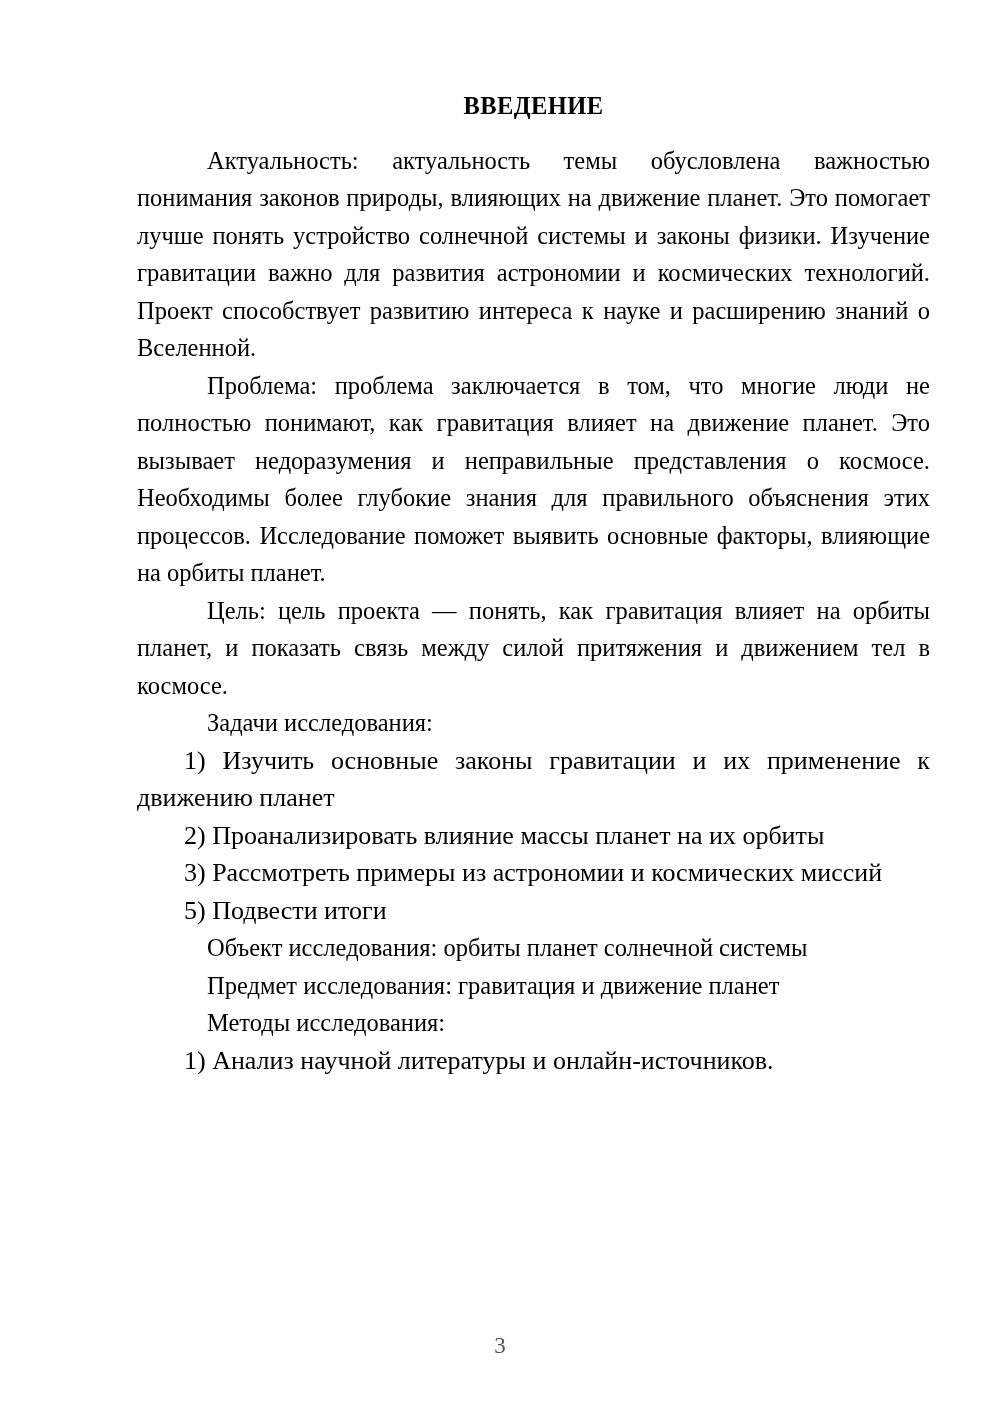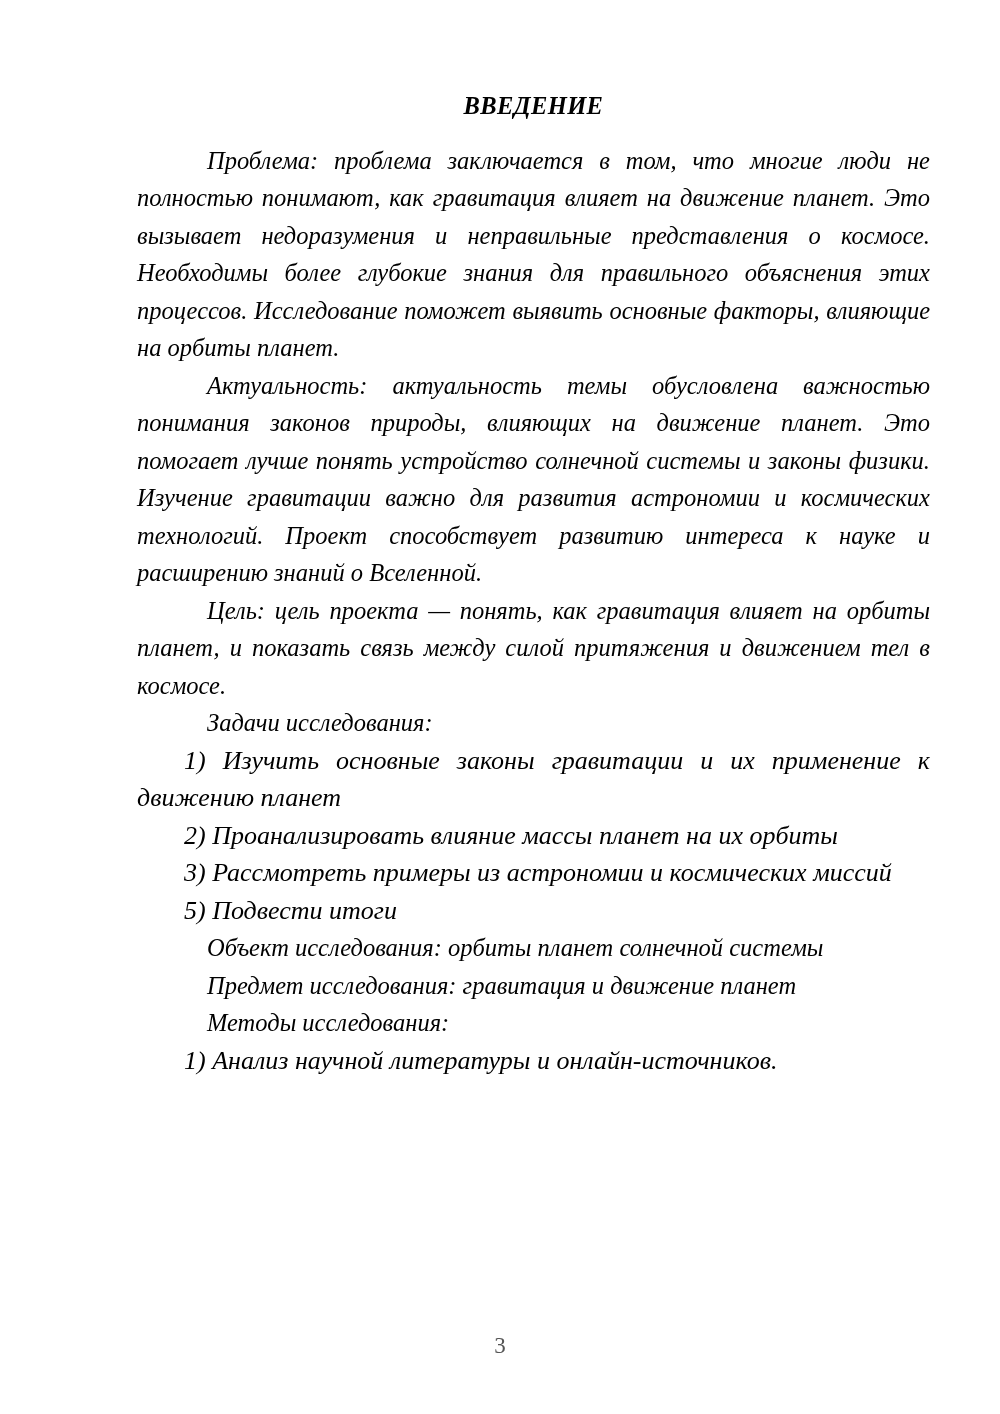--- a/index.html
+++ b/index.html
@@ -16,21 +16,20 @@
     overflow: hidden;
     font-family: "Liberation Serif", "DejaVu Serif", serif;
     color: #000000;
     box-sizing: border-box;
   }
   .content {
     position: absolute;
     left: 137px;
     top: 88px;
     width: 793px;
-    font-style: italic;
   }
   .doc-title {
     font-size: 24.5px;
     font-weight: bold;
     text-align: center;
     letter-spacing: 0.4px;
     line-height: 1.5;
     margin: 0 0 17px 0;
   }
   .para {
@@ -64,23 +63,23 @@
 </style>
 </head>
 <body>
 
 <div class="page">
 
   <div class="content">
 
     <h1 class="doc-title">ВВЕДЕНИЕ</h1>
 
+    <p class="para">Актуальность: актуальность темы обусловлена важностью понимания законов природы, влияющих на движение планет. Это помогает лучше понять устройство солнечной системы и законы физики. Изучение гравитации важно для развития астрономии и космических технологий. Проект способствует развитию интереса к науке и расширению знаний о Вселенной.</p>
+
     <p class="para">Проблема: проблема заключается в том, что многие люди не полностью понимают, как гравитация влияет на движение планет. Это вызывает недоразумения и неправильные представления о космосе. Необходимы более глубокие знания для правильного объяснения этих процессов. Исследование поможет выявить основные факторы, влияющие на орбиты планет.</p>
-
-    <p class="para">Актуальность: актуальность темы обусловлена важностью понимания законов природы, влияющих на движение планет. Это помогает лучше понять устройство солнечной системы и законы физики. Изучение гравитации важно для развития астрономии и космических технологий. Проект способствует развитию интереса к науке и расширению знаний о Вселенной.</p>
 
     <p class="para">Цель: цель проекта — понять, как гравитация влияет на орбиты планет, и показать связь между силой притяжения и движением тел в космосе.</p>
 
     <p class="para">Задачи исследования:</p>
 
     <p class="list-item">1) Изучить основные законы гравитации и их применение к движению планет</p>
 
     <p class="list-item">2) Проанализировать влияние массы планет на их орбиты</p>
 
     <p class="list-item">3) Рассмотреть примеры из астрономии и космических миссий</p>

